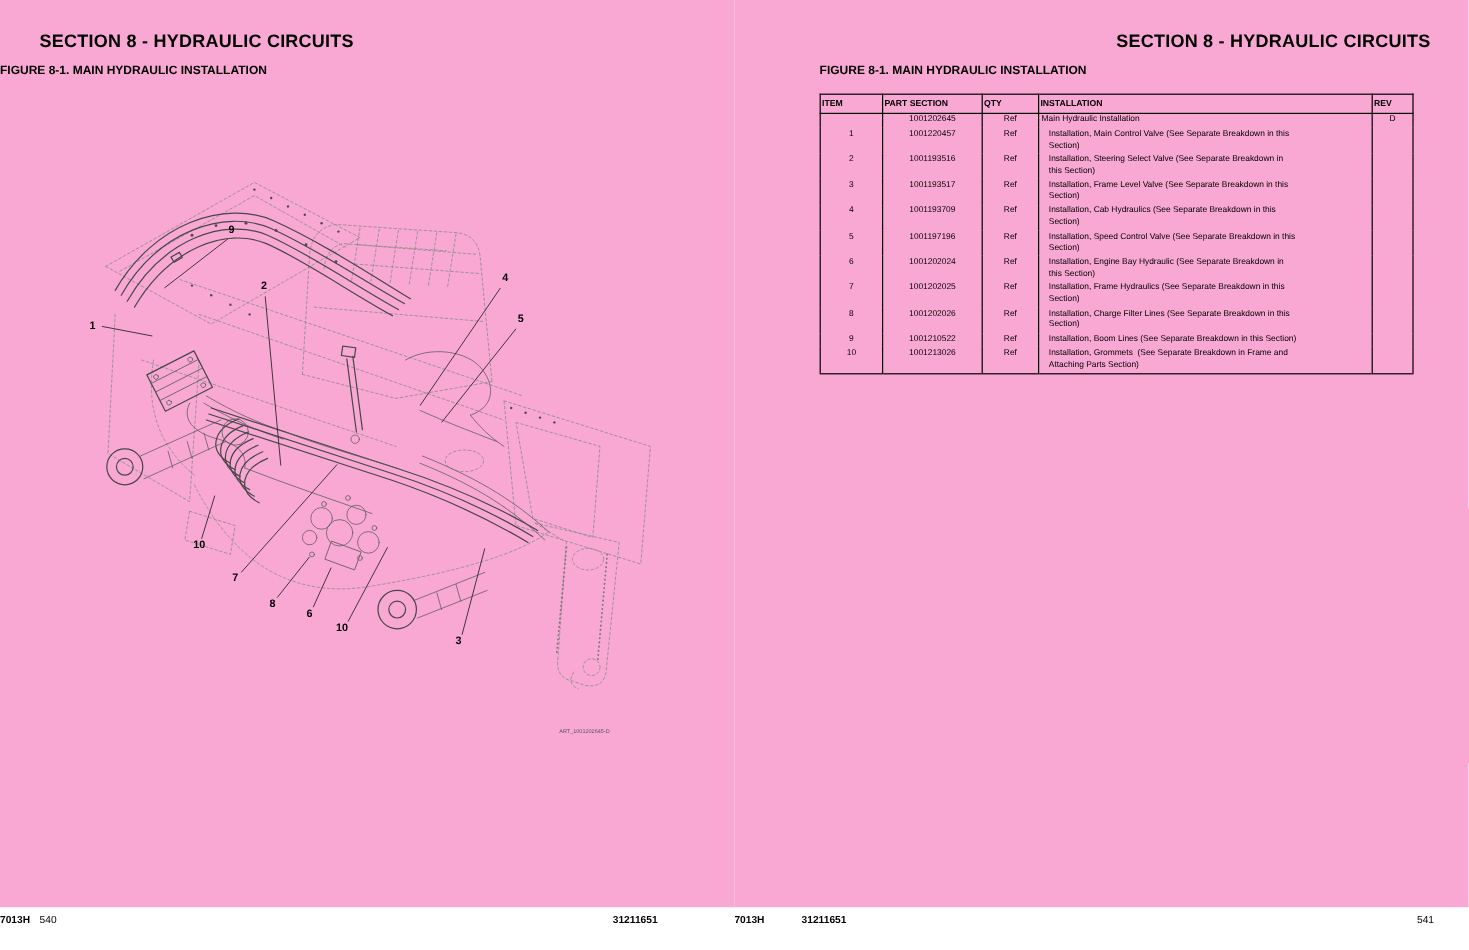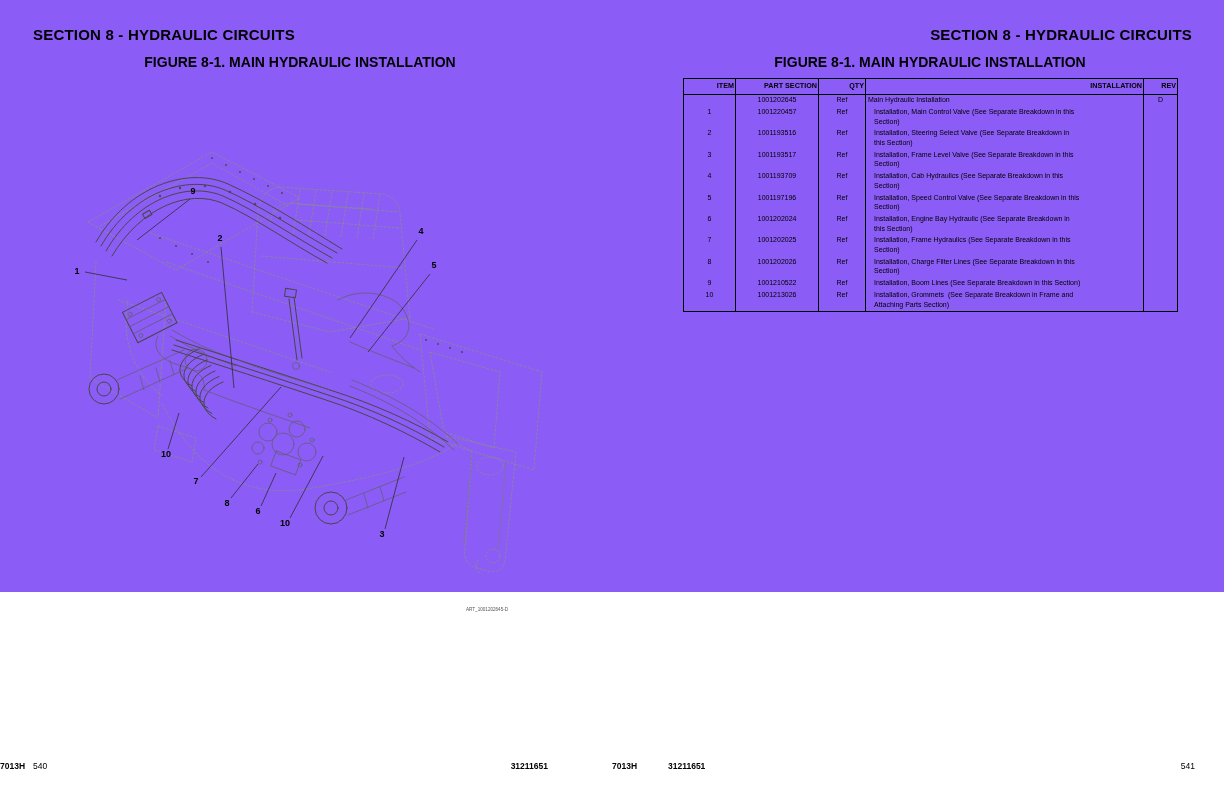--- a/index.html
+++ b/index.html
@@ -1,33 +1,33 @@
 <!DOCTYPE html>
 <html><head>
 <meta charset="utf-8">
 <style>
   html,body{margin:0;padding:0;background:#ffffff;}
   .spread{
     position:relative;width:1224px;height:792px;background:#ffffff;
     font-family:"Liberation Sans",sans-serif;color:#000;overflow:hidden;
   }
-  .page{position:absolute;top:0;width:612px;height:592px;background:#8b5cf6;text-decoration:underline;}
+  .page{position:absolute;top:0;width:612px;height:756px;background:#f9a8d4;text-decoration:underline;}
   .page-left{left:0;}
   .page-right{left:612px;}
 
   .section-header{
     position:absolute;top:26px;font-size:15px;font-weight:bold;
     letter-spacing:0.2px;white-space:nowrap;
   }
   .page-left .section-header{left:33px;}
   .page-right .section-header{right:32px;}
 
   .figure-title{
-    position:absolute;top:54px;font-size:14px;font-weight:bold;
-    text-align:center;white-space:nowrap;
+    position:absolute;top:54px;font-size:10px;font-weight:bold;
+    white-space:nowrap;
   }
   .page-left .figure-title{left:0;width:600px;}
   .page-right .figure-title{left:71px;width:494px;}
 
   .footer{position:absolute;top:761px;left:0;width:612px;height:16px;font-size:8.5px;}
   .footer .f-left{position:absolute;left:33px;top:0;text-align:right;}
   .footer .f-center{position:absolute;left:0;width:100%;text-align:left;top:0;font-weight:bold;}
   .footer .f-right{position:absolute;right:29px;top:0;}
   .page-left .footer .f-left{font-weight:normal;}
   .page-left .footer .f-right{right:64px;font-weight:bold;}
@@ -35,21 +35,21 @@
   .page-right .footer .f-right{font-weight:normal;}
 
   
   .table-wrap{position:absolute;left:71px;top:78px;width:494px;}
   table.parts{
     border-collapse:collapse;table-layout:fixed;width:494px;
     font-size:7px;line-height:9.7px;
   }
   table.parts th{
     border:1px solid #000;font-size:7.2px;font-weight:bold;
-    padding:2px 1px 3px;text-align:right;
+    padding:2px 1px 3px;text-align:left;
   }
   table.parts td{
     border-left:1px solid #000;border-right:1px solid #000;
     vertical-align:top;padding:0.5px 2px 1.5px;
   }
   table.parts{border:1px solid #000;}
   td.col-item,td.col-part,td.col-qty,td.col-rev{text-align:center;}
   td.col-desc{text-align:left;white-space:pre-wrap;padding-left:3px;}
   td.col-desc.indent{padding-left:8px;}
 

